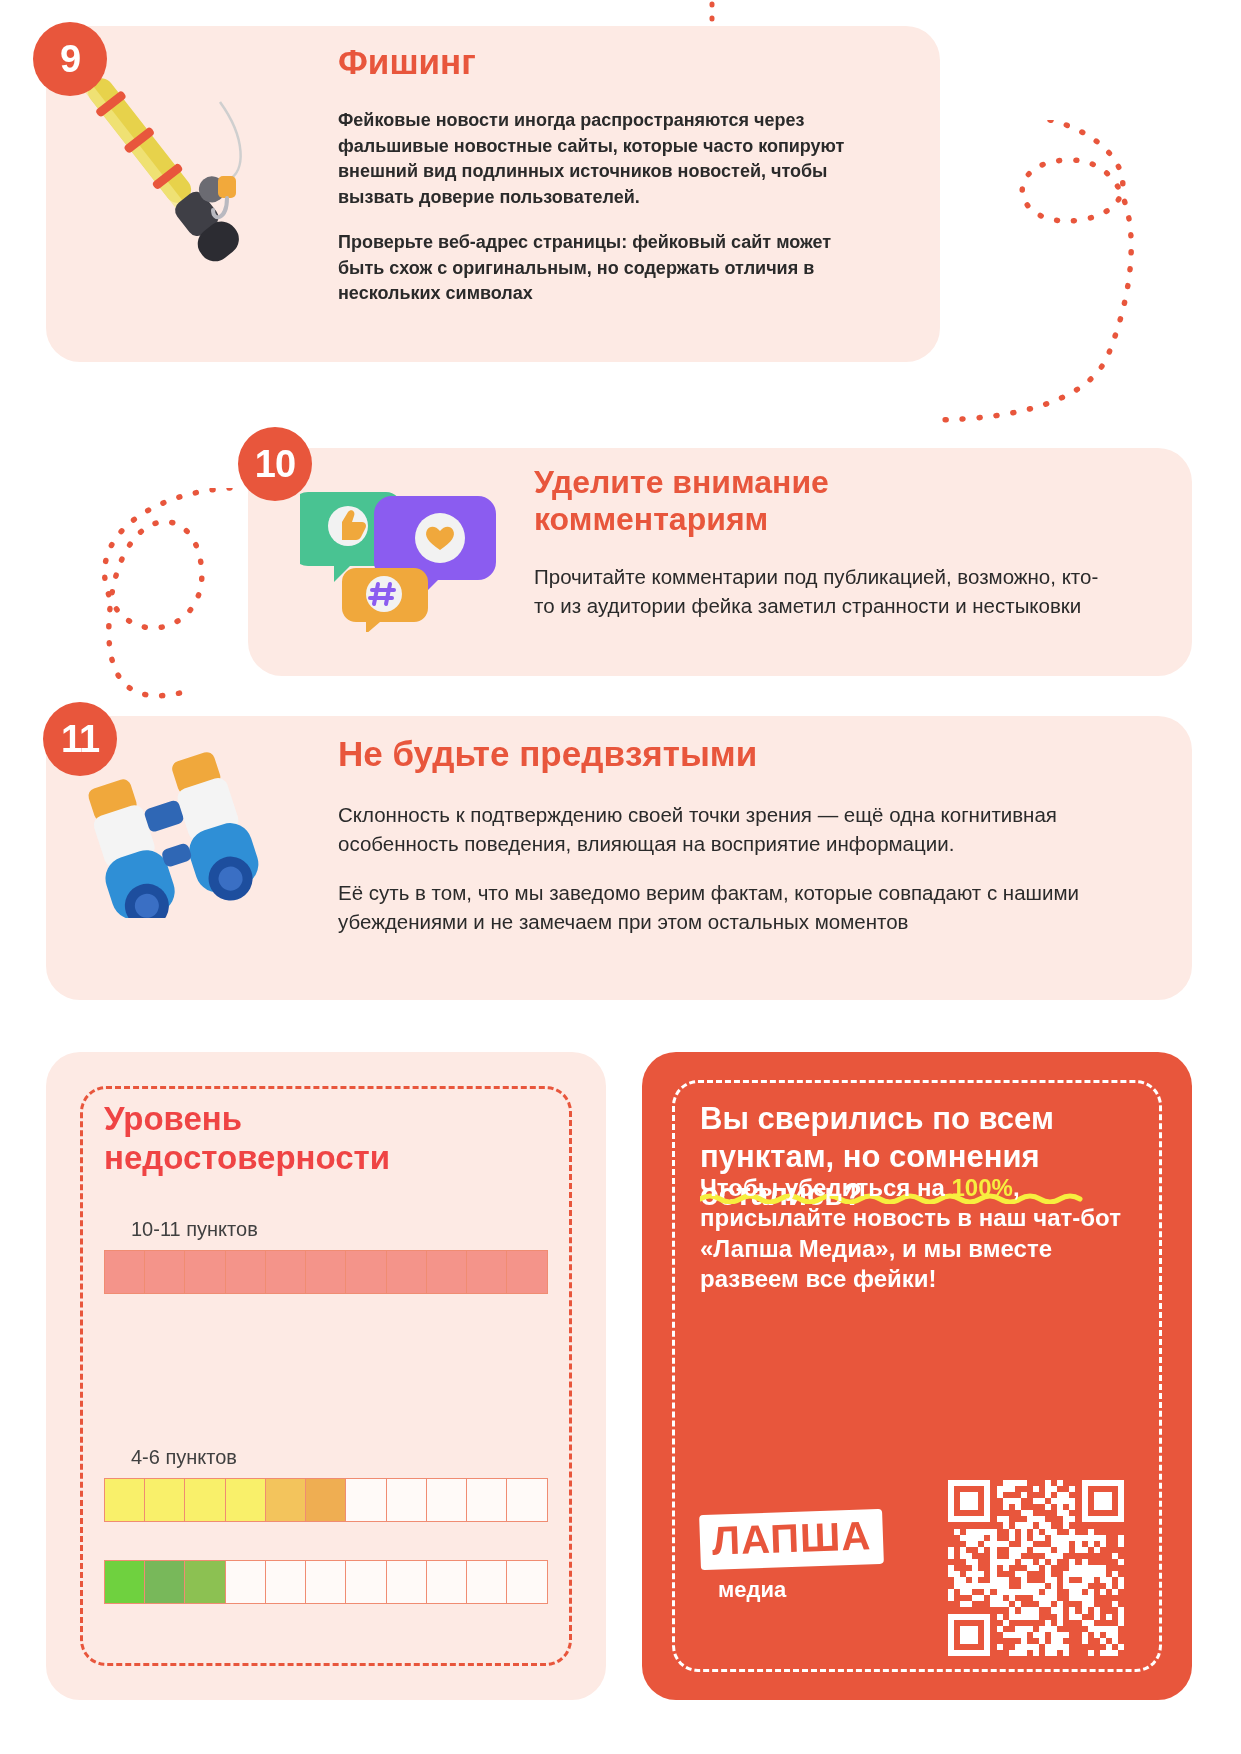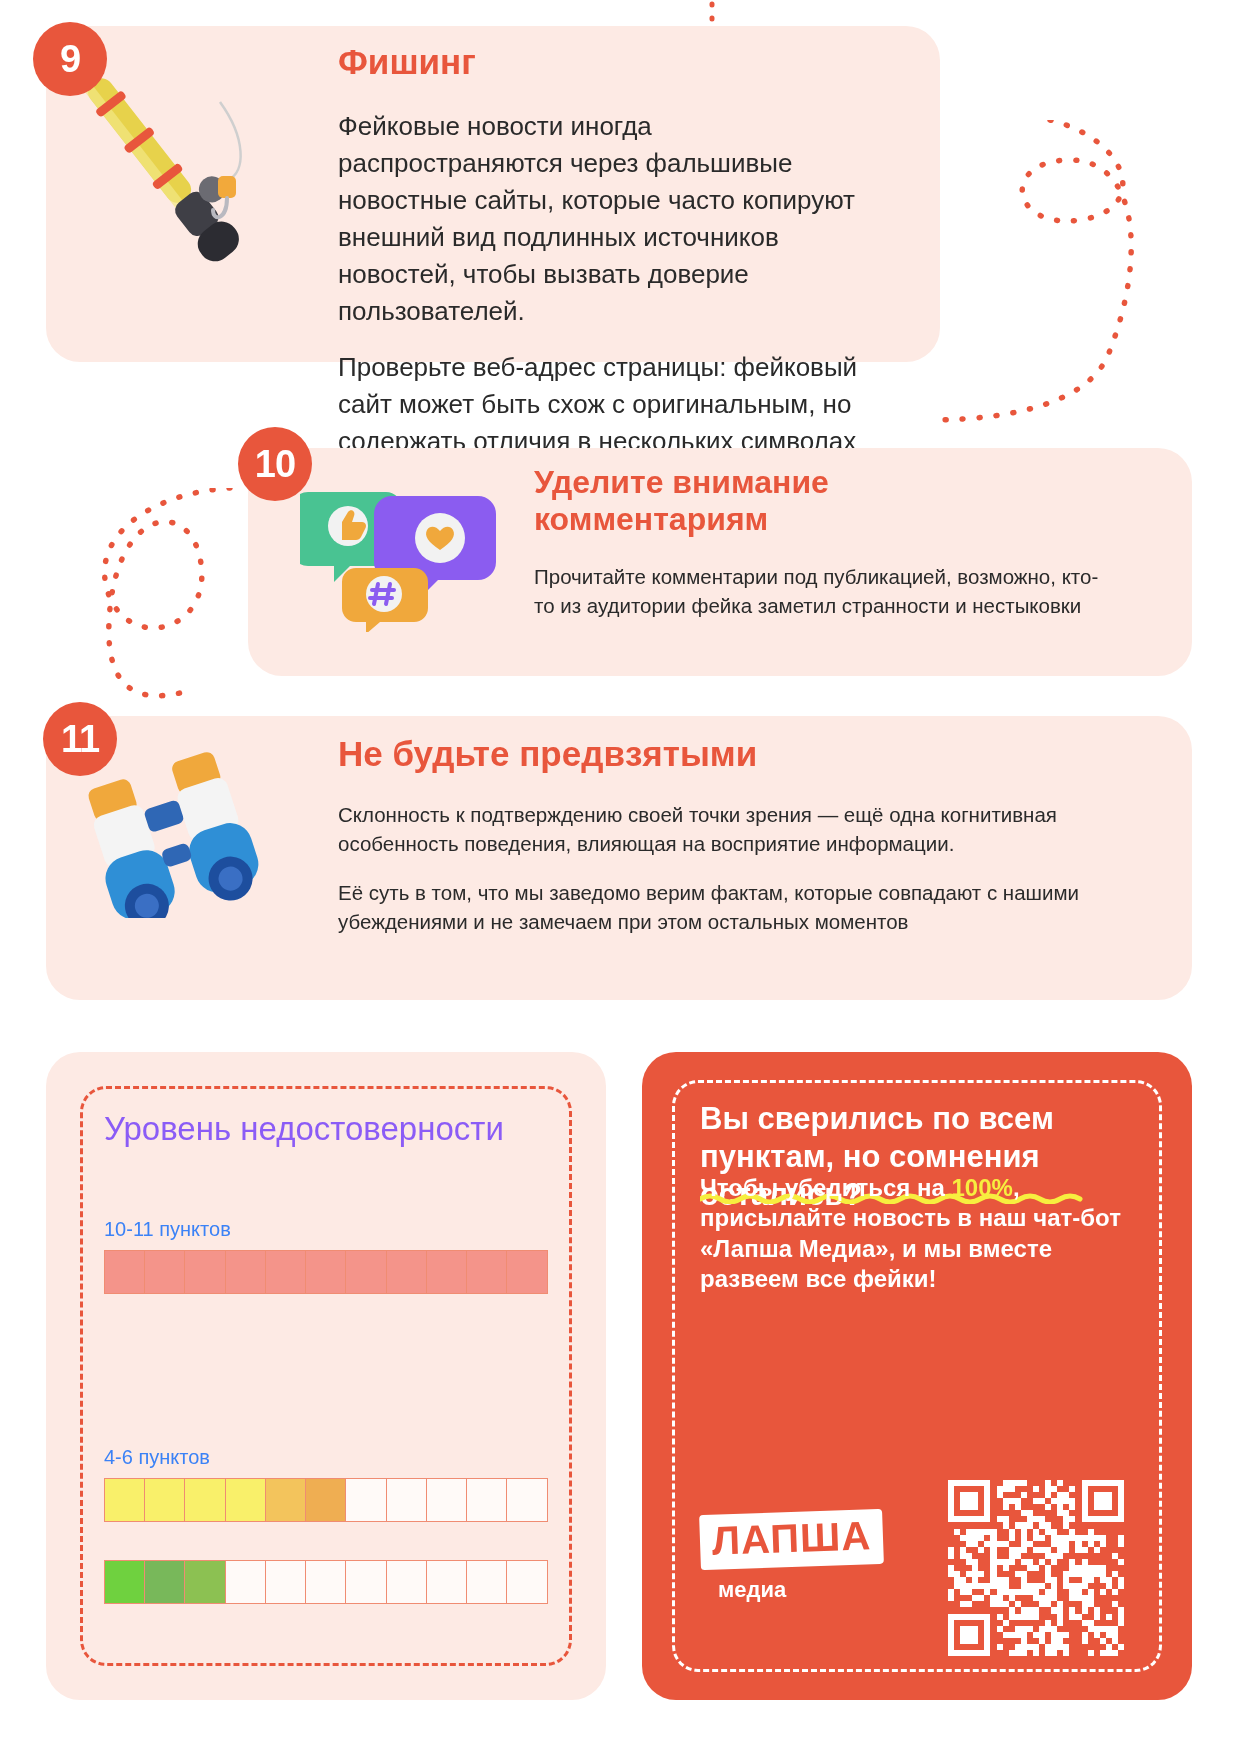--- a/index.html
+++ b/index.html
@@ -53,21 +53,21 @@
     color: #2a2a2a;
     line-height: 1.42;
   }
   .card-text + .card-text { margin-top: 20px; }
 
   
   #block9 { left: 46px; top: 26px; width: 894px; height: 336px; }
   #badge9 { left: 33px; top: 22px; }
   #art9 { position: absolute; left: 70px; top: 60px; width: 200px; height: 210px; }
   #title9 { position: absolute; left: 338px; top: 42px; font-size: 35px; text-align: center; }
-  #text9  { position: absolute; left: 338px; top: 108px; width: 540px; font-size: 26px; }
+  #text9  { position: absolute; left: 338px; top: 108px; width: 540px; font-size: 18px; font-weight: bold; }
 
   
   #block10 { left: 248px; top: 448px; width: 944px; height: 228px; }
   #badge10 { left: 238px; top: 427px; }
   #art10 { position: absolute; left: 300px; top: 472px; width: 210px; height: 160px; }
   #title10 { position: absolute; left: 534px; top: 464px; font-size: 32px; width: 520px; }
   #text10  { position: absolute; left: 534px; top: 562px; width: 580px; font-size: 20.5px; }
 
   
   #block11 { left: 46px; top: 716px; width: 1146px; height: 284px; }
@@ -82,24 +82,24 @@
     background: #fdeae4; border-radius: 34px;
   }
   #levelDash {
     position: absolute;
     left: 80px; top: 1086px; width: 492px; height: 580px;
     border: 3px dashed #e8563c;
     border-radius: 26px;
   }
   #levelTitle {
     position: absolute; left: 104px; top: 1100px; width: 430px;
-    color: #8b5cf6; font-size: 33px; font-weight: normal; line-height: 1.18; margin-top: 10px;
+    color: #ef4444; font-size: 33px; font-weight: bold; line-height: 1.18;
   }
   .scale-group { position: absolute; left: 104px; width: 444px; }
-  .scale-label { font-size: 20px; color: #3b82f6; margin-bottom: 9px; }
+  .scale-label { font-size: 20px; color: #404040; margin-bottom: 9px; margin-left: 27px; }
   .scale-bar { display: flex; gap: 0; width: 444px; height: 44px; }
   .scale-cell {
     flex: 1 1 0;
     border: 1.6px solid #f08c72;
     background: #fffaf8;
     margin-left: -1.6px;
   }
   .scale-cell:first-child { margin-left: 0; }
 
   

